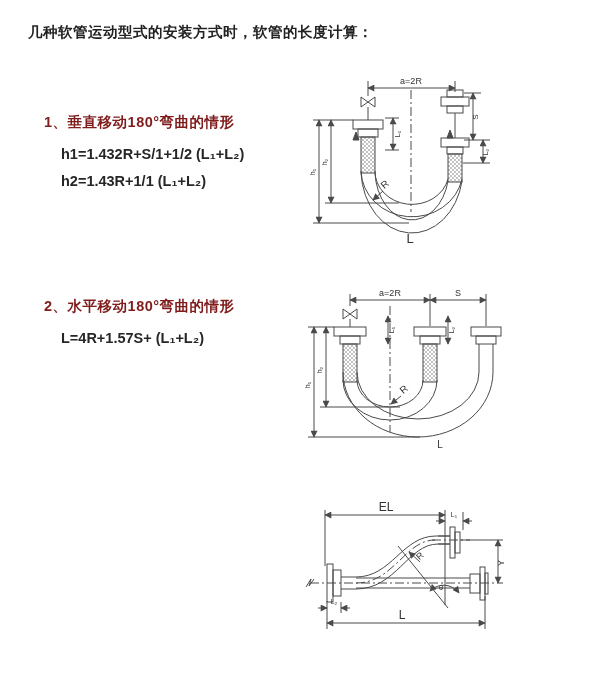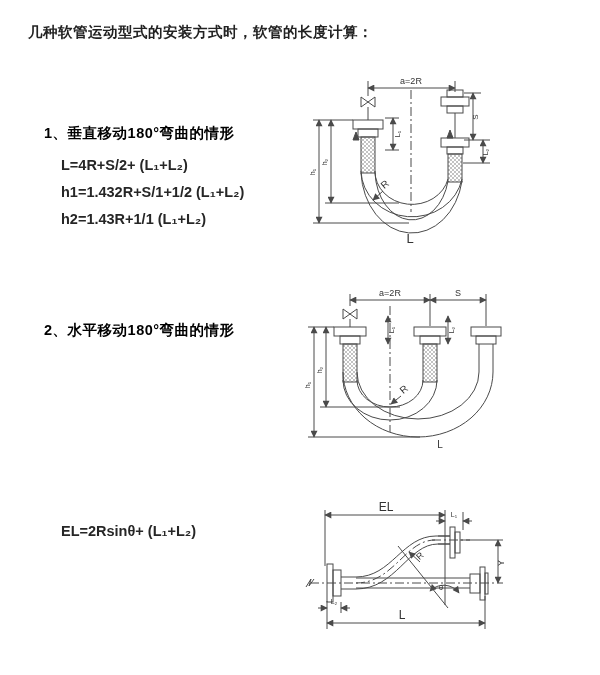--- a/index.html
+++ b/index.html
@@ -5,50 +5,49 @@
   html,body { margin:0; padding:0; background:#ffffff; }
   .page {
     position:relative; width:600px; height:675px; background:#ffffff;
     font-family:"Liberation Sans","DejaVu Sans",sans-serif; color:#2e2e2e; overflow:hidden;
   }
   .title {
     position:absolute; left:28px; top:23px; font-size:14.5px; font-weight:700;
     letter-spacing:0.5px; color:#222;
   }
   .section { position:absolute; left:44px; }
-  .sec1 { top:108px; } .sec2 { top:305px; } .sec3 { top:518px; }
-  .heading { font-size:14.5px; font-weight:700; letter-spacing:0.5px; color:#000000; margin:16px 0 9px 0; }
+  .sec1 { top:108px; } .sec2 { top:292px; } .sec3 { top:518px; }
+  .heading { font-size:14.5px; font-weight:700; letter-spacing:0.5px; color:#7f1d1d; margin:5px 0 9px 0; }
   .formula { font-size:14.5px; font-weight:600; color:#262626; line-height:27px; padding-left:17px; white-space:nowrap; }
   .diag { position:absolute; }
   .d1 { left:303px; top:60px; }
   .d2 { left:300px; top:282px; }
   .d3 { left:298px; top:490px; }
   svg { display:block; }
   svg text { fill:#333; font-family:"Liberation Sans","DejaVu Sans",sans-serif; }
 </style>
 </head>
 <body>
 
 <div class="page">
 
   <div class="title">几种软管运动型式的安装方式时，软管的长度计算：</div>
 
   <div class="section sec1">
     <div class="heading">1、垂直移动180°弯曲的情形</div>
-    <div class="formula">L=4R+S/2+ (L₁+L₂)</div>
     <div class="formula">h1=1.432R+S/1+1/2 (L₁+L₂)</div>
     <div class="formula">h2=1.43R+1/1 (L₁+L₂)</div>
   </div>
 
   <div class="section sec2">
     <div class="heading">2、水平移动180°弯曲的情形</div>
+    <div class="formula">L=4R+1.57S+ (L₁+L₂)</div>
   </div>
 
   <div class="section sec3">
-    <div class="formula">EL=2Rsinθ+ (L₁+L₂)</div>
   </div>
 
   <svg class="diag d1" width="285" height="200" viewBox="0 0 285 200">
     <defs>
       <marker id="d1-ar" viewBox="0 0 10 10" refX="9" refY="5" markerWidth="9" markerHeight="7" orient="auto-start-reverse">
         <path d="M0,0 L10,5 L0,10 z" fill="#4a4a4a"></path>
       </marker>
       <pattern id="d1-h" width="4" height="4" patternUnits="userSpaceOnUse">
         <path d="M0,4 L4,0 M0,0 L4,4" stroke="#9a9a9a" stroke-width="0.6"></path>
       </pattern>

